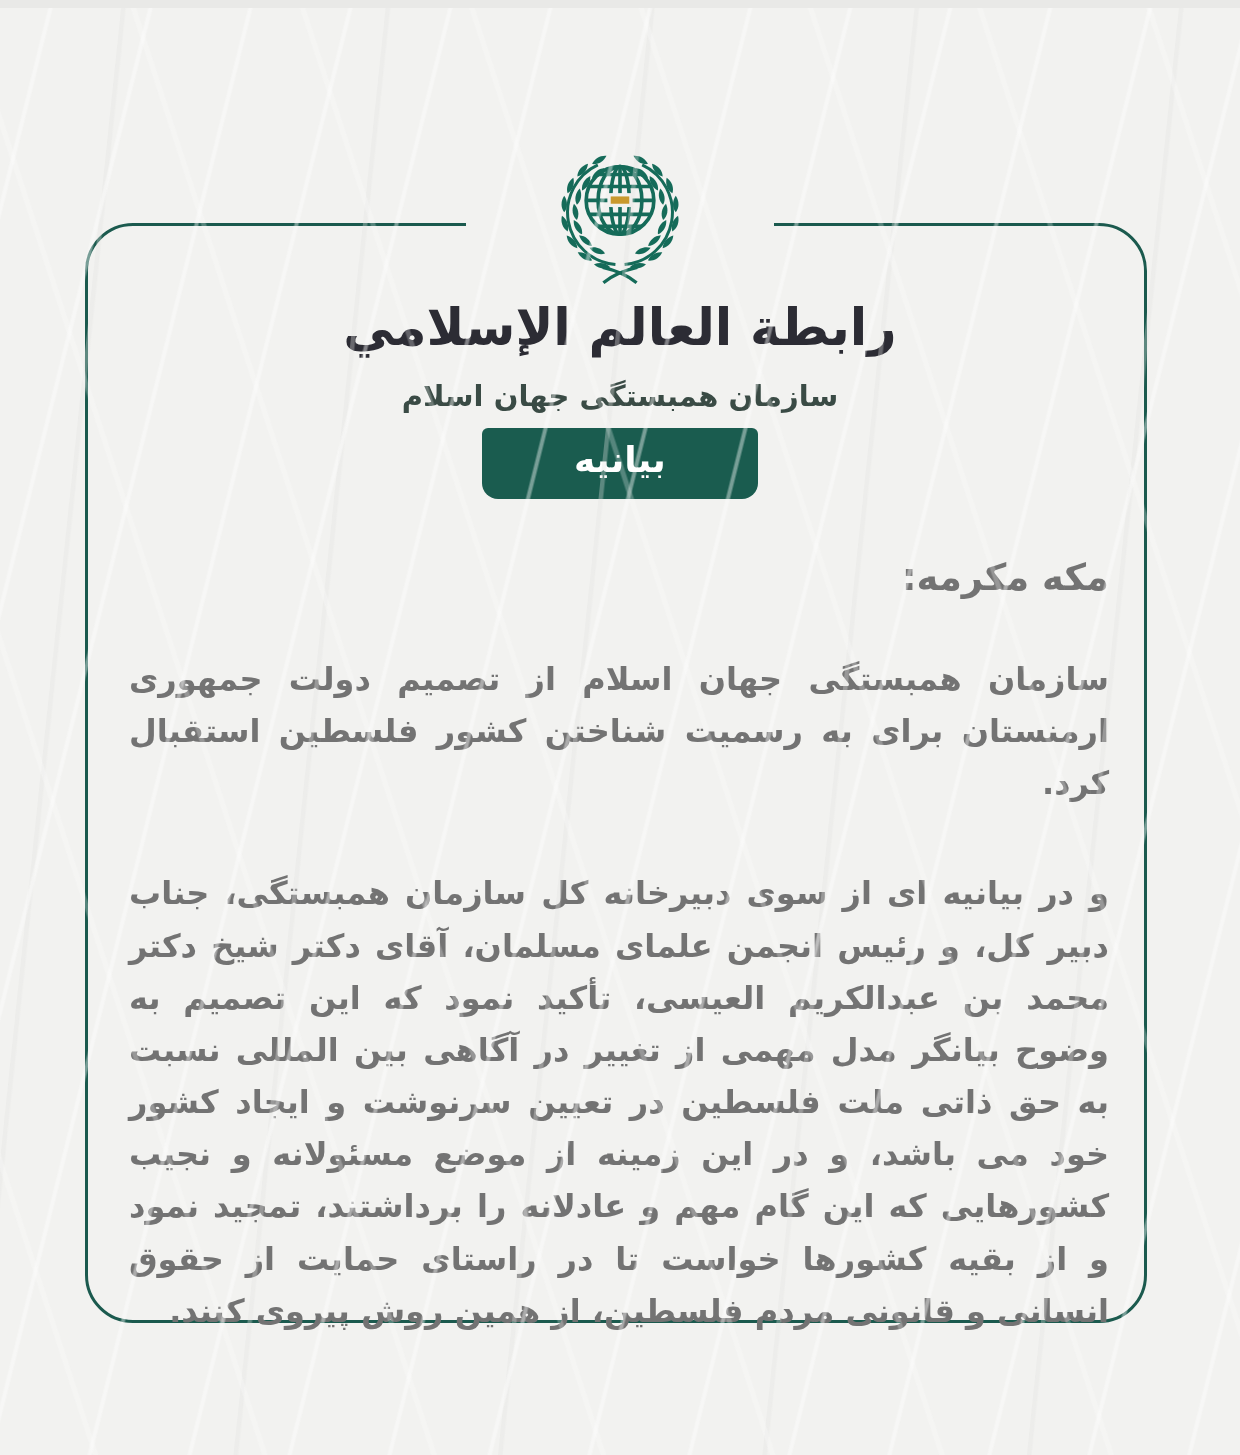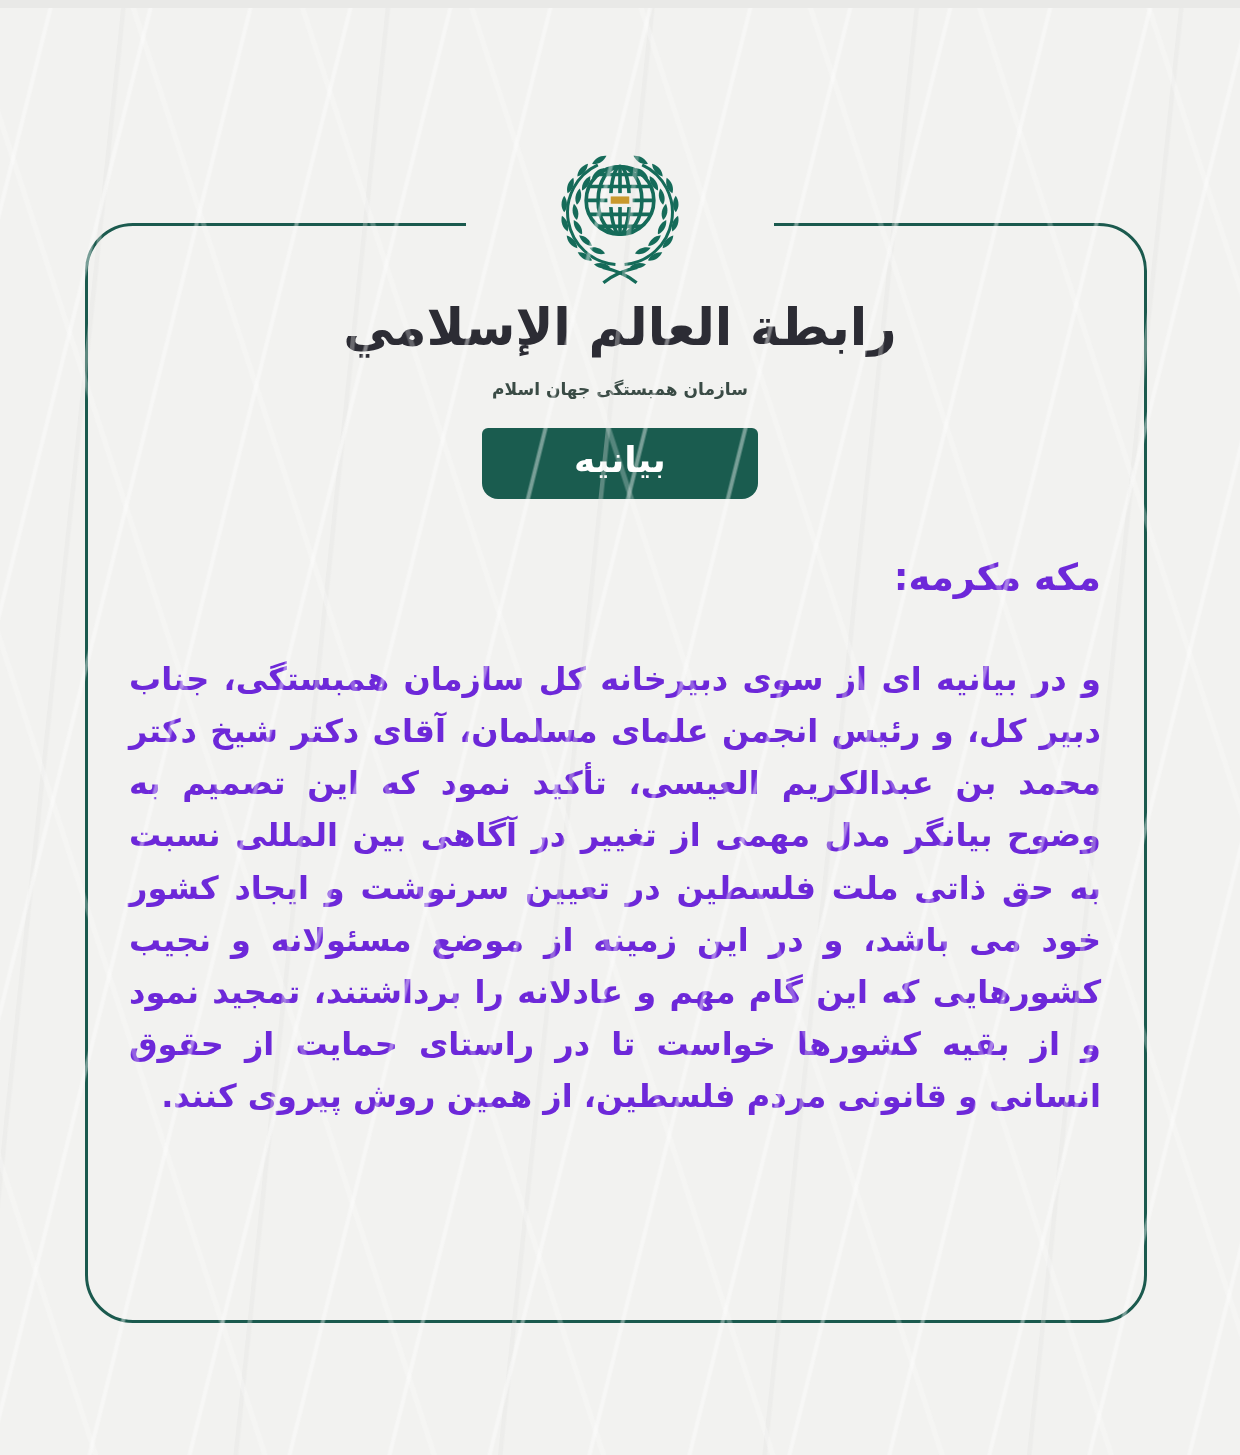--- a/index.html
+++ b/index.html
@@ -40,42 +40,42 @@
     top:292px;left:0;right:0;
     text-align:center;
     font-size:51px;font-weight:700;
     color:#2c2c34;
     line-height:1.1;
   }
   .subtitle{
     position:absolute;z-index:2;
     top:371px;left:0;right:0;
     text-align:center;
-    font-size:17px;font-weight:600;
+    font-size:29px;font-weight:600;
     color:#3a4b45;
   }
   .banner{
     position:absolute;z-index:2;
     top:420px;left:50%;transform:translateX(-50%);
     width:276px;height:71px;
     background:#1A5C4F;
     border-radius:6px 6px 16px 16px;
     display:flex;align-items:center;justify-content:center;
   }
   .banner-label{
     color:#ffffff;
     font-size:36px;font-weight:700;
     line-height:1;
     padding-bottom:8px;
   }
   .content{
     position:absolute;z-index:2;
-    top:548px;right:139px;left:129px;
+    top:548px;right:131px;left:129px;
     direction:rtl;
-    color:#6d28d9;
+    color:#737373;
   }
   .location-heading{
     font-size:37px;font-weight:700;
     text-align:right;
     margin:0 0 54px 0;
   }
   .para{
     font-size:32px;font-weight:700;
     line-height:1.63;
     text-align:justify;
@@ -144,18 +144,19 @@
   <div class="calligraphy">رابطة العالم الإسلامي</div>
 
   <div class="subtitle">سازمان همبستگی جهان اسلام</div>
 
   <div class="banner">
     <span class="banner-label">بیانیه</span>
   </div>
 
   <div class="content">
     <div class="location-heading">مکه مکرمه:</div>
+    <p class="para">سازمان همبستگی جهان اسلام از تصمیم دولت جمهوری ارمنستان برای به رسمیت شناختن کشور فلسطین استقبال کرد.</p>
     <p class="para">و در بیانیه ای از سوی دبیرخانه کل سازمان همبستگی، جناب دبیر کل، و رئیس انجمن علمای مسلمان، آقای دکتر شیخ دکتر محمد بن عبدالکریم العیسی، تأکید نمود که این تصمیم به وضوح بیانگر مدل مهمی از تغییر در آگاهی بین المللی نسبت به حق ذاتی ملت فلسطین در تعیین سرنوشت و ایجاد کشور خود می باشد، و در این زمینه از موضع مسئولانه و نجیب کشورهایی که این گام مهم و عادلانه را برداشتند، تمجید نمود و از بقیه کشورها خواست تا در راستای حمایت از حقوق انسانی و قانونی مردم فلسطین، از همین روش پیروی کنند.</p>
   </div>
 
   <div class="texture"></div>
 
 </div>
 
 </body></html>

